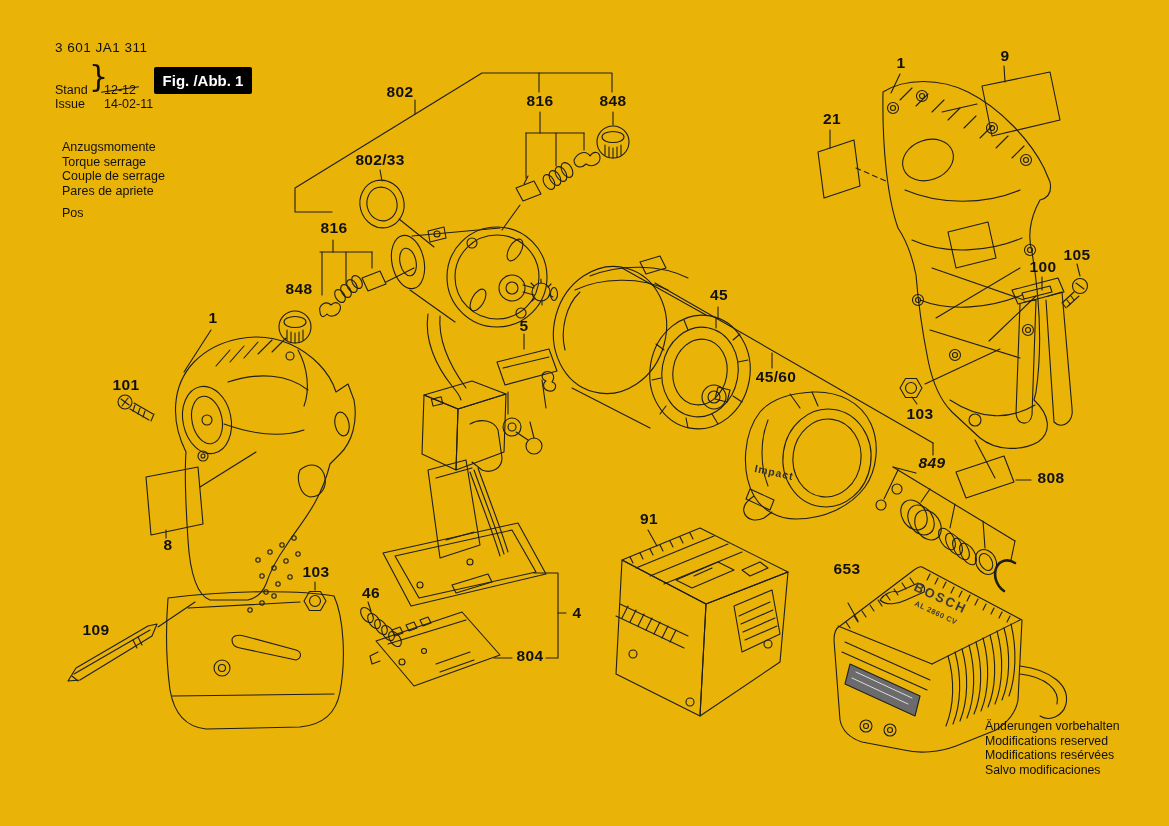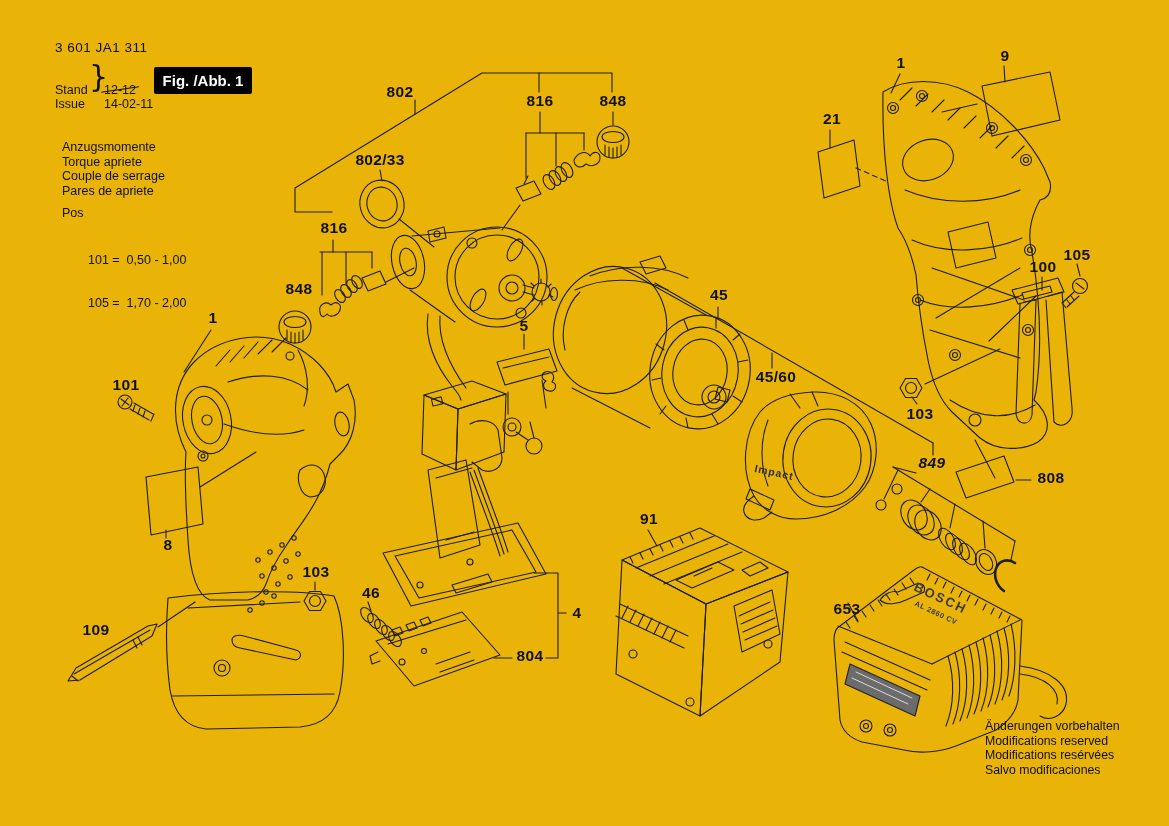--- a/index.html
+++ b/index.html
@@ -521,28 +521,24 @@
   <div class="abs hdr-small" style="left:104px;top:66px;">
     <div><span class="st">12-12</span></div>
     <div>14-02-11</div>
   </div>
   <div class="abs figbox" style="left:154px;top:67px;width:98px;height:27px;">
     <span>Fig. /Abb. 1</span>
   </div>
 
   <div class="abs torque" style="left:62px;top:140px;">
     <div>Anzugsmomente</div>
-    <div>Torque apriete</div>
+    <div>Torque serrage</div>
     <div>Couple de serrage</div>
     <div>Pares de apriete</div>
     <div class="pos">Pos</div>
-    <div class="rows">
-      <div>101 =  0,50 - 1,00</div>
-      <div>105 =  1,70 - 2,00</div>
-    </div>
   </div>
 
   <div class="co" style="left:400px;top:83px;">802</div>
   <div class="co" style="left:380px;top:151px;">802/33</div>
   <div class="co" style="left:540px;top:92px;">816</div>
   <div class="co" style="left:613px;top:92px;">848</div>
   <div class="co" style="left:334px;top:219px;">816</div>
   <div class="co" style="left:299px;top:280px;">848</div>
   <div class="co" style="left:213px;top:309px;">1</div>
   <div class="co" style="left:126px;top:376px;">101</div>
@@ -551,21 +547,21 @@
   <div class="co" style="left:96px;top:621px;">109</div>
   <div class="co" style="left:524px;top:317px;">5</div>
   <div class="co" style="left:371px;top:584px;">46</div>
   <div class="co" style="left:530px;top:647px;">804</div>
   <div class="co" style="left:577px;top:604px;">4</div>
   <div class="co" style="left:649px;top:510px;">91</div>
   <div class="co" style="left:719px;top:286px;">45</div>
   <div class="co" style="left:776px;top:368px;text-align:right;">45/60</div>
   <div class="co" style="left:932px;top:454px;font-style:italic;">849</div>
   <div class="co" style="left:1051px;top:469px;">808</div>
-  <div class="co" style="left:847px;top:600px;">653</div>
+  <div class="co" style="left:847px;top:560px;">653</div>
   <div class="co" style="left:901px;top:54px;">1</div>
   <div class="co" style="left:1005px;top:47px;">9</div>
   <div class="co" style="left:832px;top:110px;">21</div>
   <div class="co" style="left:1043px;top:258px;">100</div>
   <div class="co" style="left:1077px;top:246px;">105</div>
   <div class="co" style="left:920px;top:405px;">103</div>
 
   <div class="ptext" style="left:756px;top:462px;font-size:10.5px;letter-spacing:1px;transform:rotate(12deg);">Impact</div>
   <div class="ptext" style="left:918px;top:579px;font-size:13px;letter-spacing:2px;transform:rotate(25deg);color:#3a3a3a;">BOSCH</div>
   <div class="ptext" style="left:917px;top:599px;font-size:7.5px;letter-spacing:0.5px;transform:rotate(25deg);color:#3a3a3a;">AL 2860 CV</div>

